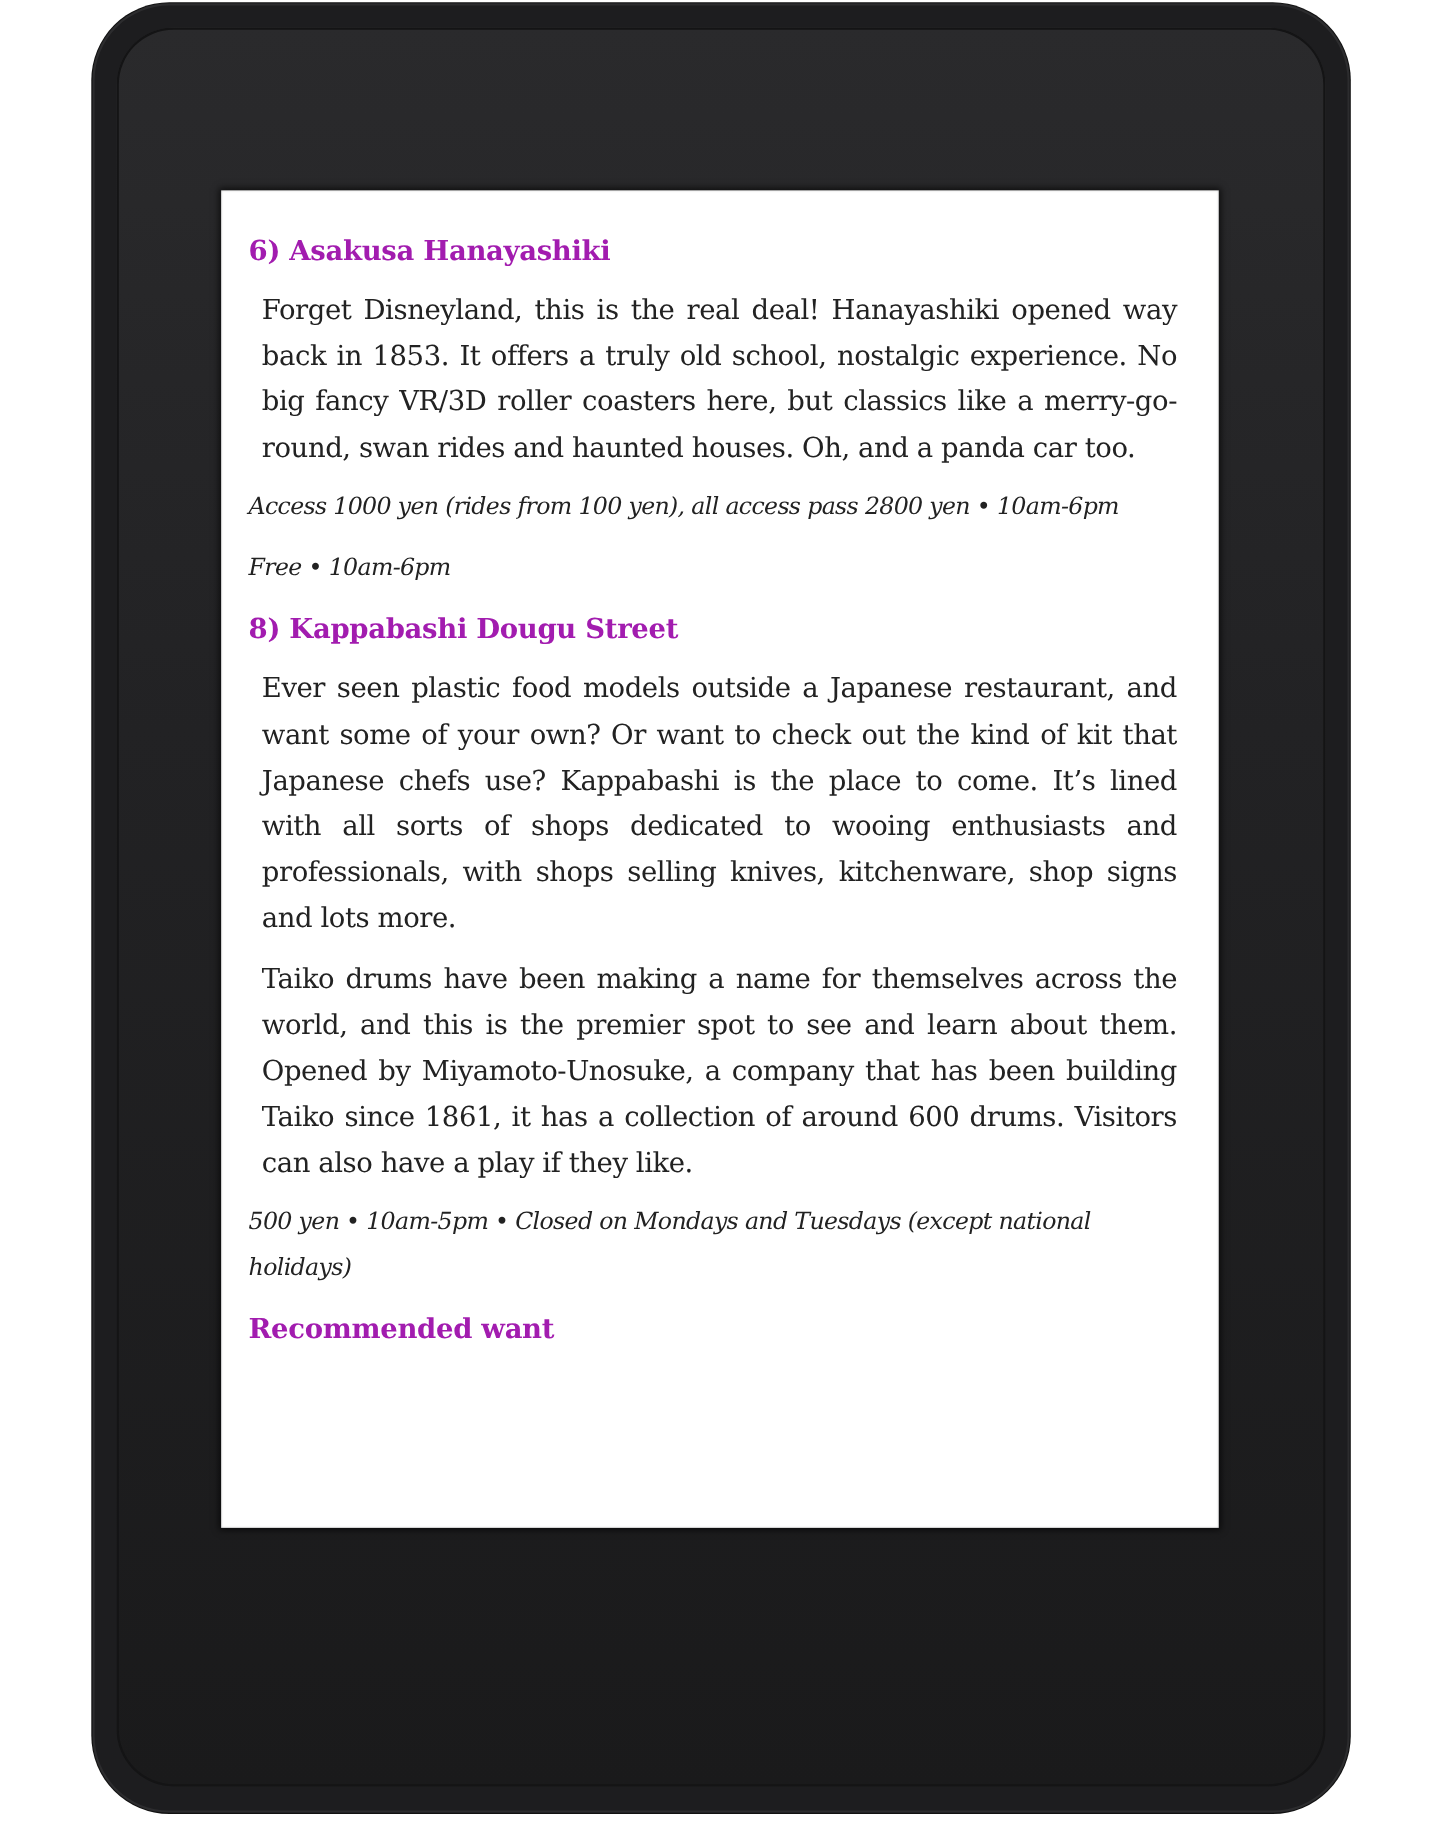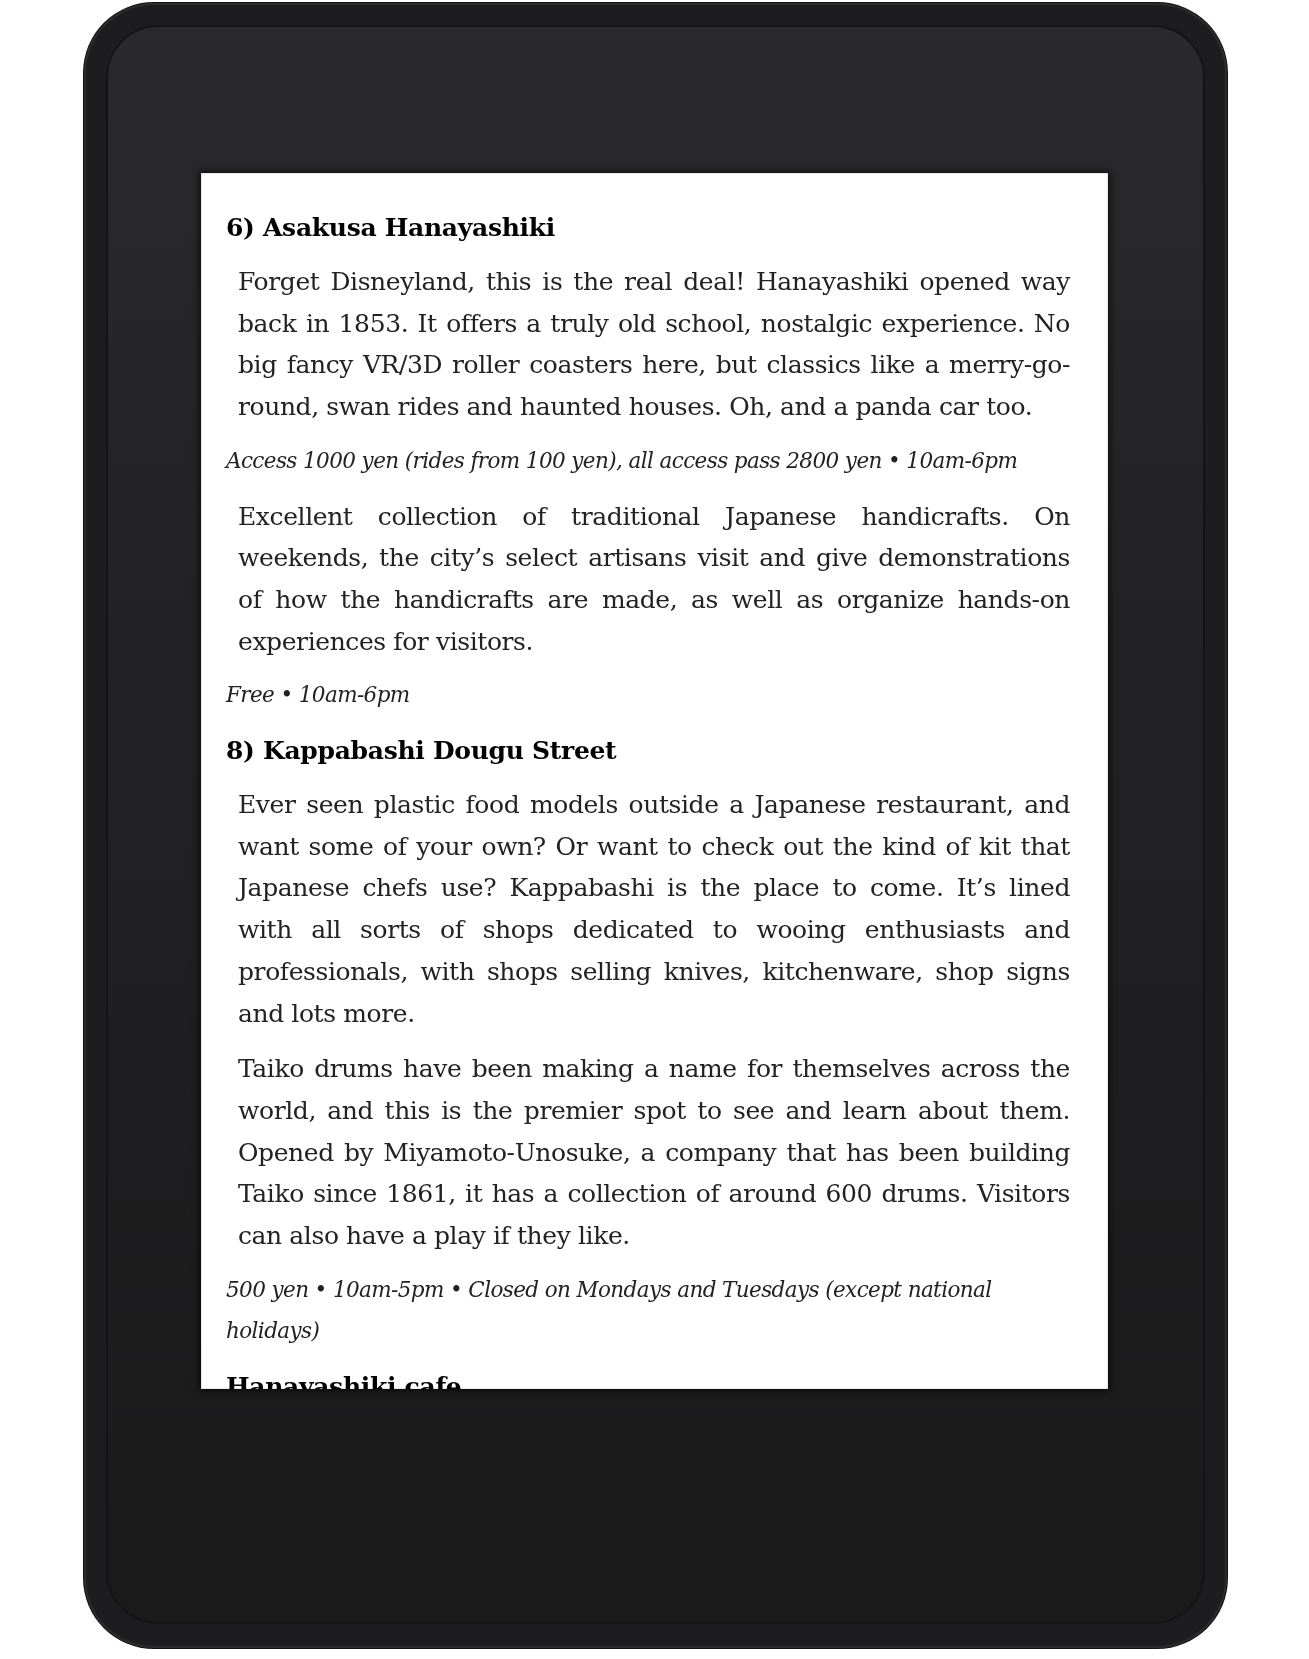--- a/index.html
+++ b/index.html
@@ -25,21 +25,21 @@
     box-shadow: 0 0 6px 2px rgba(0,0,0,0.65), inset 0 0 2px rgba(0,0,0,0.3);
     overflow: hidden;
   }
   .content {
     position: absolute; left: 25px; right: 26px; top: 34px;
     font-family: "DejaVu Serif", "Liberation Serif", serif;
     color: #222;
   }
   .heading {
     font-family: "DejaVu Serif", serif;
-    font-weight: bold; color: #000000;
+    font-weight: bold; color: #a21caf;
     font-size: 25px; line-height: 42px;
     margin: 0; letter-spacing: -0.3px;
   }
   .body-text {
     font-size: 25px; line-height: 41.7px;
     text-align: justify; margin: 12px;
     letter-spacing: -0.4px;
   }
   .meta {
     font-style: italic; font-size: 21.5px; line-height: 41.7px; margin: 0;
@@ -57,29 +57,28 @@
 <div class="screen">
   <div class="content">
 
     <div class="section">
       <h2 class="heading">6) Asakusa Hanayashiki</h2>
       <p class="body-text">Forget Disneyland, this is the real deal! Hanayashiki opened way back in 1853. It offers a truly old school, nostalgic experience. No big fancy VR/3D roller coasters here, but classics like a merry-go-round, swan rides and haunted houses. Oh, and a panda car too.</p>
       <p class="meta">Access 1000 yen (rides from 100 yen), all access pass 2800 yen • 10am-6pm</p>
     </div>
 
     <div class="section">
-      <p class="body-text">Excellent collection of traditional Japanese handicrafts. On weekends, the city’s select artisans visit and give demonstrations of how the handi­crafts are made, as well as organize hands-on experiences for visitors.</p>
       <p class="meta">Free • 10am-6pm</p>
     </div>
 
     <div class="section">
       <h2 class="heading">8) Kappabashi Dougu Street</h2>
       <p class="body-text">Ever seen plastic food models outside a Japanese restaurant, and want some of your own? Or want to check out the kind of kit that Japanese chefs use? Kappabashi is the place to come. It’s lined with all sorts of shops dedicated to wooing enthusiasts and professionals, with shops selling knives, kitchenware, shop signs and lots more.</p>
     </div>
 
     <div class="section">
       <p class="body-text">Taiko drums have been making a name for themselves across the world, and this is the premier spot to see and learn about them. Opened by Miyamoto-Unosuke, a company that has been building Taiko since 1861, it has a collection of around 600 drums. Visitors can also have a play if they like.</p>
       <p class="meta">500 yen • 10am-5pm • Closed on Mondays and Tuesdays (except national holidays)</p>
     </div>
 
-    <h2 class="heading">Hanayashiki cafe</h2>
+    <h2 class="heading">Recommended want</h2>
   </div>
 </div>
 
 </body></html>

